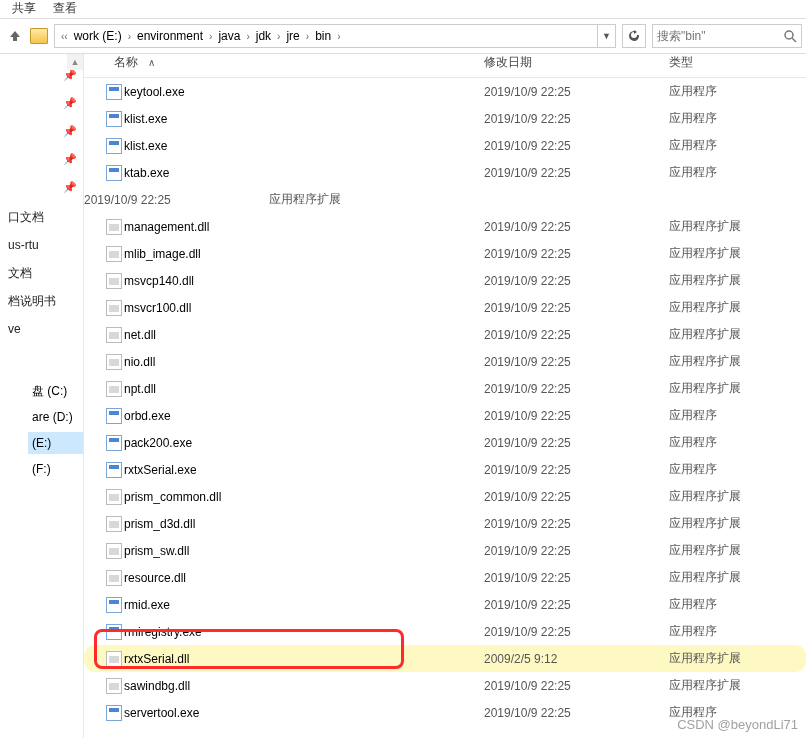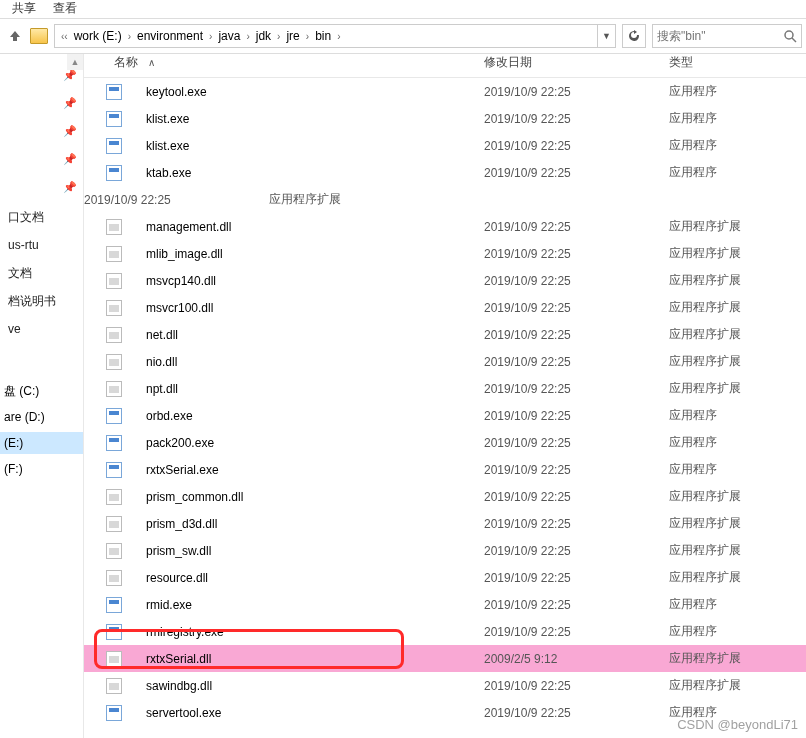--- a/index.html
+++ b/index.html
@@ -31,22 +31,22 @@
 
 .content { flex:1; position:relative; }
 .col-headers { display:flex; height:24px; align-items:flex-start; border-bottom:1px solid #e8e8e8; color:#444; }
 .col-name { width: 400px; padding-left:30px; display:flex; align-items:center; gap:10px; }
 .sort-arrow { color:#5a5a5a; font-size:10px; }
 .col-date { width: 185px; }
 .col-type { flex:1; }
 
 .rows { overflow:hidden; }
 .row { display:flex; height:27px; align-items:center; }
-.row.sel { background:#f9a8d4; }
-.cell-name { width:400px; display:flex; align-items:center; padding-left:22px; gap:24px; }
+.row.sel { background:#fef9c3;border-radius:11px; }
+.cell-name { width:400px; display:flex; align-items:center; padding-left:22px; gap:2px; }
 .cell-date { width:185px; color:#555; }
 .cell-type { flex:1; color:#555; }
 .ficon { width:16px; height:16px; flex-shrink:0; }
 .ficon.exe { background:#fff; border:1px solid #7aa7d9; position:relative; }
 .ficon.exe::after { content:""; position:absolute; left:2px; top:2px; width:10px; height:4px; background:#4a86d1; }
 .ficon.dll { background:#fff; border:1px solid #bbb; position:relative; }
 .ficon.dll::after { content:""; position:absolute; left:2px; top:4px; width:10px; height:7px; background:#d8d8d8; }
 
 .highlight-box { position:absolute; border:3px solid #ff2a2a; border-radius:8px; pointer-events:none; }
 .watermark { position:absolute; right:8px; bottom:6px; color:rgba(120,120,120,0.7); font-size:13px;text-align:center; }
@@ -131,21 +131,21 @@
         <div class="side-item">
           <span class="side-label">文档</span>
         </div>
         <div class="side-item">
           <span class="side-label">档说明书</span>
         </div>
         <div class="side-item">
           <span class="side-label">ve</span>
         </div>
       </div>
-    <div id="side-drives" style="margin-top:40px;">
+    <div id="side-drives" style="margin-top:40px;margin-left:28px;">
         <div class="side-drive">
           <span class="side-label">盘 (C:)</span>
         </div>
         <div class="side-drive">
           <span class="side-label">are (D:)</span>
         </div>
         <div class="side-drive sel">
           <span class="side-label">(E:)</span>
         </div>
         <div class="side-drive">

